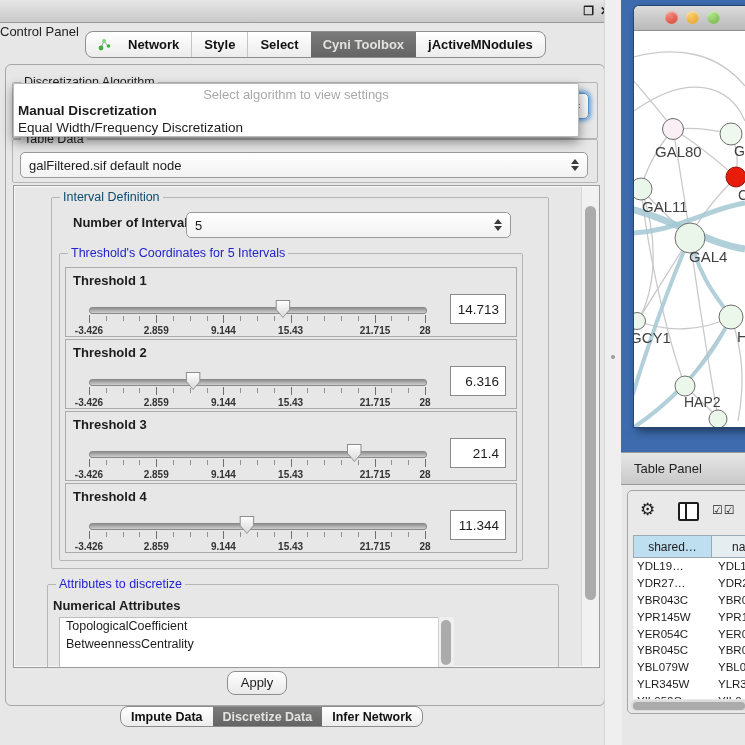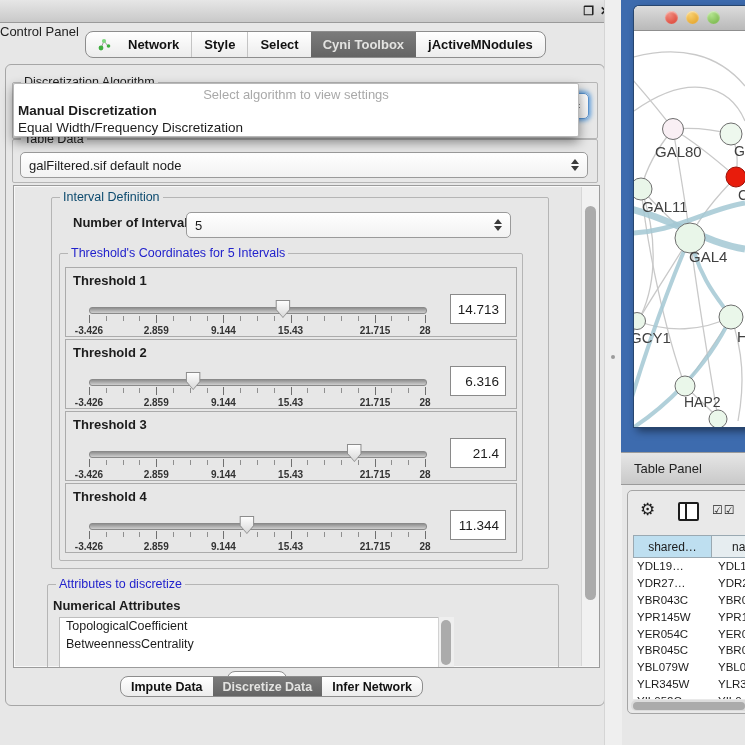--- a/index.html
+++ b/index.html
@@ -262,21 +262,21 @@
     <div class="sthumb" style="position:absolute;left:2px;top:3px;width:10px;height:45px;"></div>
   </div>
 
   <div class="abs" style="left:567px;top:1px;width:17px;height:479px;background:#f1f1f1;border-left:1px solid #d7d7d7;">
     <div class="sthumb" style="position:absolute;left:3px;top:19px;width:11px;height:394px;"></div>
   </div>
 </div>
 
 <div class="abs btn" style="left:227px;top:671px;width:58px;height:22px;line-height:22px;">Apply</div>
 
-<div class="abs tabstrip" style="left:120px;top:676px;height:19px;font-size:12.5px;">
+<div class="abs tabstrip" style="left:120px;top:706px;height:19px;font-size:12.5px;">
   <div class="tab" style="padding:0 10px;">
       <span>Impute Data</span>
     </div>
   <div class="tab sel" style="padding:0 10px;">
       <span>Discretize Data</span>
     </div>
   <div class="tab aftersel" style="padding:0 10px;">
       <span>Infer Network</span>
     </div>
 </div>

